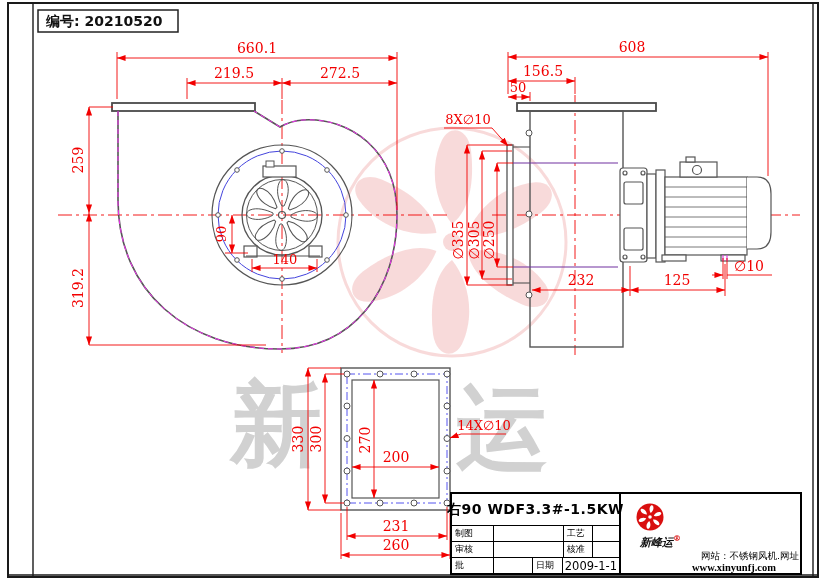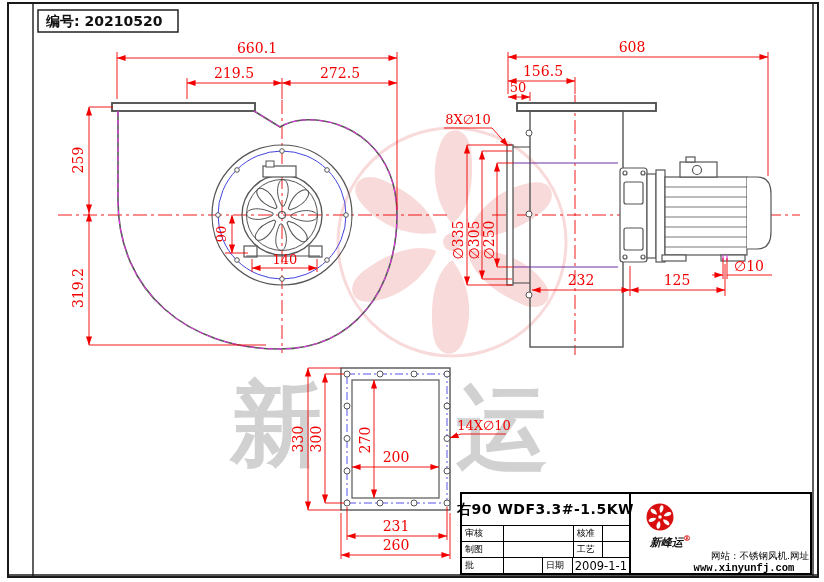--- a/index.html
+++ b/index.html
@@ -4,21 +4,21 @@
 <style>
   html,body{margin:0;padding:0;background:#fff;}
   #stage{position:relative;width:824px;height:582px;background:#fff;overflow:hidden;
          font-family:"DejaVu Sans","Liberation Sans",sans-serif;}
   #draw{position:absolute;left:0;top:0;}
   .dimtxt{fill:#f20000;font:13px "DejaVu Serif","Liberation Serif",serif;}
   .dimtxt-lg{fill:#f20000;font:14px "DejaVu Serif","Liberation Serif",serif;}
   .serial{font:bold 14px "DejaVu Sans",sans-serif;fill:#111;}
   .wmchar{font:bold 92px "DejaVu Sans",sans-serif;fill:#c9c9c9;opacity:.85;}
   
-  .tb{position:absolute;left:460px;top:492px;width:352px;height:83px;box-sizing:border-box;
+  .tb{position:absolute;left:450px;top:492px;width:352px;height:83px;box-sizing:border-box;
       border:2px solid #000;display:flex;background:#fff;}
   .tb-left{width:169px;border-right:2px solid #000;box-sizing:border-box;display:flex;flex-direction:column;}
   .tb-title{height:31px;border-bottom:1px solid #000;display:flex;align-items:center;justify-content:center;
             font-weight:bold;font-size:14px;color:#000;letter-spacing:.5px;white-space:nowrap;}
   .tb-row{display:flex;flex:1;border-bottom:1px solid #000;box-sizing:border-box;}
   .tb-row:last-child{border-bottom:none;}
   .tb-cell{box-sizing:border-box;border-right:1px solid #000;font-size:9px;color:#000;
            display:flex;align-items:center;padding-left:3px;overflow:hidden;white-space:nowrap;}
   .tb-cell:last-child{border-right:none;}
   .c1{width:42px;} .c2{width:71px;} .c3{width:30px;} .c4{width:26px;}
@@ -26,21 +26,21 @@
   .tb-right{flex:1;position:relative;}
   .logo{position:absolute;left:14px;top:8px;width:30px;height:30px;}
   .brand-script{position:absolute;left:2px;top:39px;width:58px;text-align:right;
                 font:bold italic 11px "DejaVu Serif",serif;color:#111;}
   .brand-script sup{color:#d90f0f;font-size:8px;}
   .brand-name{position:absolute;left:56px;top:8px;font-weight:bold;font-size:26px;color:#000;
               letter-spacing:2px;white-space:nowrap;}
   .site1{position:absolute;left:48px;top:56px;width:130px;text-align:right;
          font-weight:normal;font-size:9.5px;color:#000;white-space:nowrap;}
   .site2{position:absolute;left:48px;top:68px;width:130px;text-align:center;
-         font-weight:bold;font-size:10.5px;color:#000;font-family:Liberation Mono, monospace;}
+         font-weight:bold;font-size:10.5px;color:#000;font-family:Liberation Serif, serif;}
 </style>
 </head>
 <body>
 
 <div id="stage">
 
 <svg id="draw" width="824" height="582" viewBox="0 0 824 582">
   <defs>
     <marker id="ar" viewBox="0 0 10 10" refX="9.5" refY="5" markerWidth="10" markerHeight="10" orient="auto-start-reverse">
       <path d="M0,1.6 L9.8,5 L0,8.4 Z" fill="#f20000"></path>
@@ -304,29 +304,29 @@
     <text class="dimtxt-lg" x="396" y="531" text-anchor="middle">231</text>
     <text class="dimtxt-lg" x="396" y="550" text-anchor="middle">260</text>
     <text class="dimtxt" x="484" y="430" text-anchor="middle">14X∅10</text>
   </g>
 </svg>
 
 <div class="tb">
   <div class="tb-left">
     <div class="tb-title">右90 WDF3.3#-1.5KW</div>
     <div class="tb-row">
+      <div class="tb-cell c1">制图</div>
+      <div class="tb-cell c2"></div>
+      <div class="tb-cell c3">工艺</div>
+      <div class="tb-cell c4"></div>
+    </div>
+    <div class="tb-row">
       <div class="tb-cell c1">审核</div>
       <div class="tb-cell c2"></div>
       <div class="tb-cell c3">核准</div>
-      <div class="tb-cell c4"></div>
-    </div>
-    <div class="tb-row">
-      <div class="tb-cell c1">制图</div>
-      <div class="tb-cell c2"></div>
-      <div class="tb-cell c3">工艺</div>
       <div class="tb-cell c4"></div>
     </div>
     <div class="tb-row">
       <div class="tb-cell c1">批</div>
       <div class="tb-cell r3c2"></div>
       <div class="tb-cell r3c3">日期</div>
       <div class="tb-cell r3c4">2009-1-1</div>
     </div>
   </div>
   <div class="tb-right">

